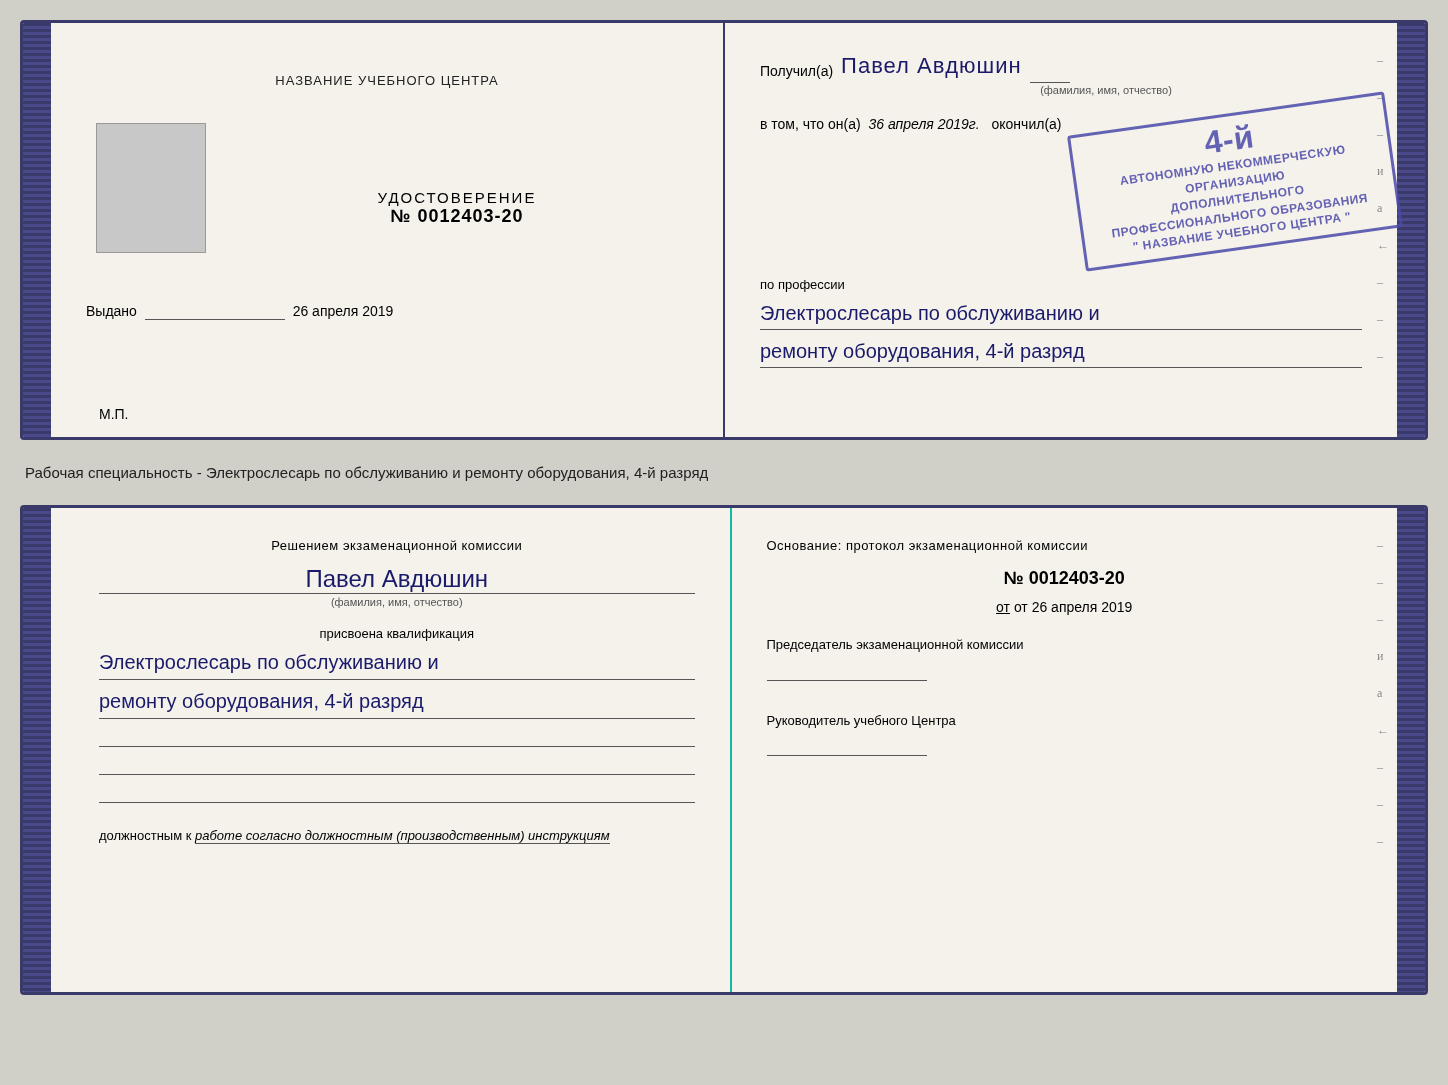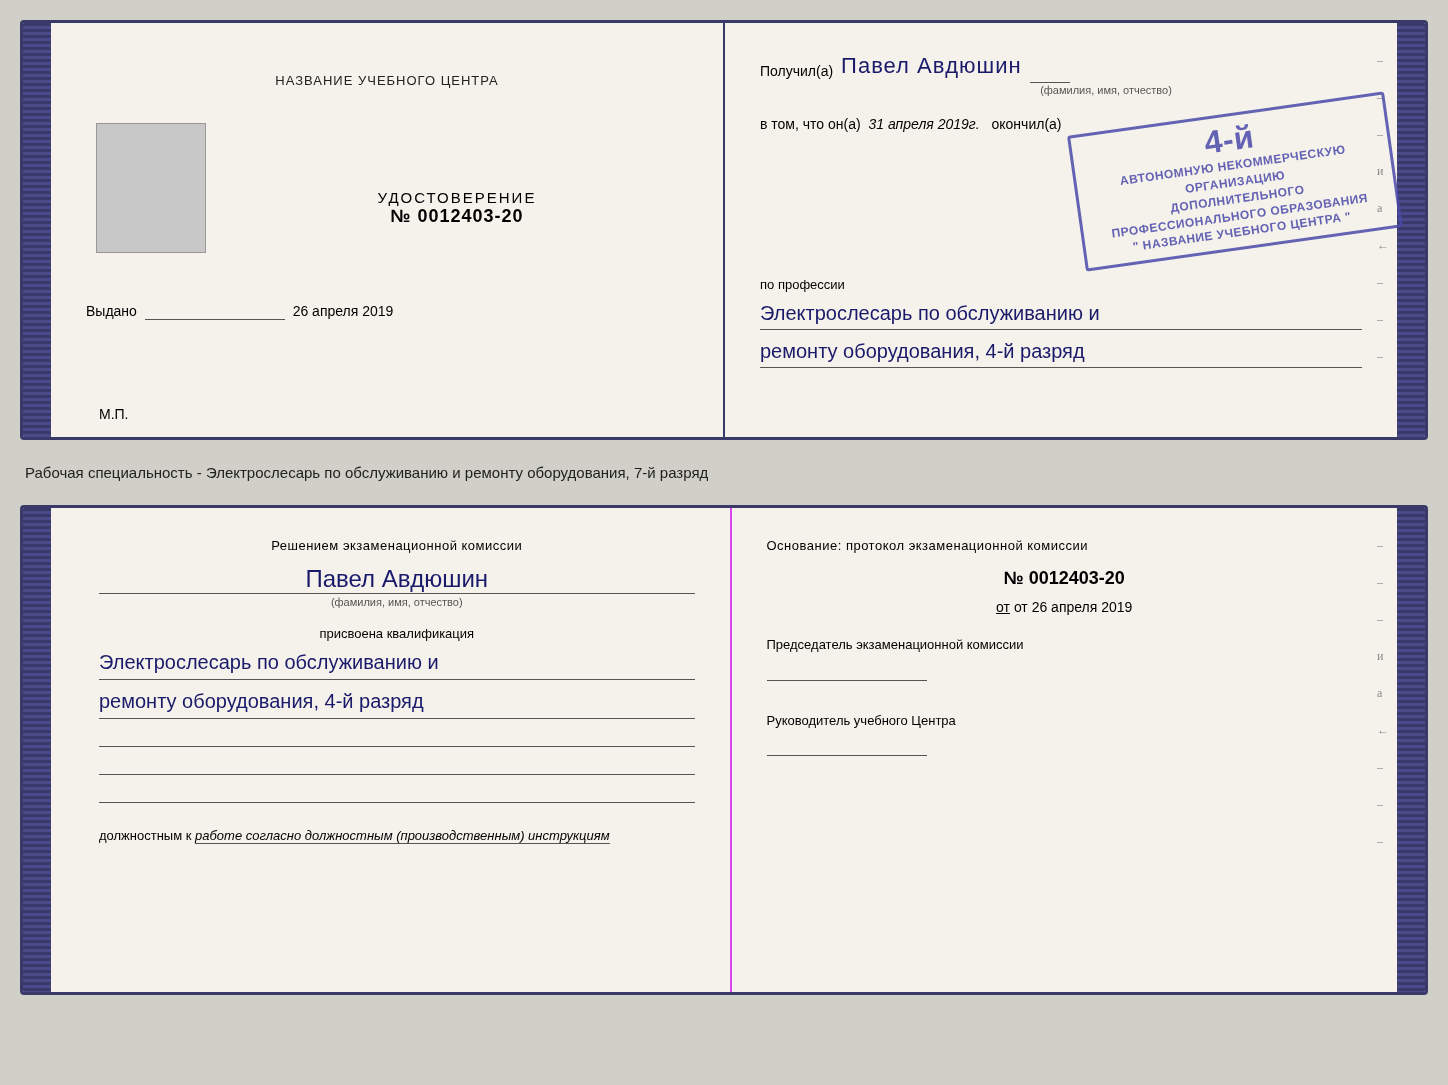--- a/index.html
+++ b/index.html
@@ -220,21 +220,21 @@
       overflow: hidden;
     }
 
     .bottom-left-page, .bottom-right-page {
       flex: 1;
       padding: 30px 35px;
       position: relative;
     }
 
     .bottom-left-page {
-      border-right: 2px solid #d946ef;
+      border-right: 2px solid #14b8a6;
       padding-left: 48px;
     }
 
     .section-title {
       font-size: 13px;
       font-family: Arial, sans-serif;
       text-align: center;
       letter-spacing: 0.5px;
       margin-bottom: 12px;
     }
@@ -357,21 +357,21 @@
 
       <div class="received-line">
         <span style="font-size:14px; font-family:Arial,sans-serif;">Получил(а)</span>
         <span class="handwritten">Павел Авдюшин</span>
         <span class="signature-line" style="width:40px;"></span>
       </div>
       <div class="small-label" style="margin-left:90px;">(фамилия, имя, отчество)</div>
 
       <div style="margin-top:20px; font-size:14px; font-family:Arial,sans-serif;">
         <span>в том, что он(а)</span>
-        <span class="date-italic" style="margin-left:4px;">31 апреля 2019г.</span>
+        <span class="date-italic" style="margin-left:4px;">36 апреля 2019г.</span>
         <span style="margin-left:8px;">окончил(а)</span>
       </div>
 
       <div style="margin-top: 130px;">
         <div class="profession-label">по профессии</div>
         <span class="profession-handwritten">Электрослесарь по обслуживанию и</span>
         <span class="profession-handwritten">ремонту оборудования, 4-й разряд</span>
       </div>
 
       <div class="right-dash-column">
@@ -383,21 +383,21 @@
         <span>←</span>
         <span>–</span>
         <span>–</span>
         <span>–</span>
       </div>
     </div>
 
     <div class="spine-right"></div>
   </div>
 
-  <div class="middle-text">Рабочая специальность - Электрослесарь по обслуживанию и ремонту оборудования, 7-й разряд</div>
+  <div class="middle-text">Рабочая специальность - Электрослесарь по обслуживанию и ремонту оборудования, 4-й разряд</div>
 
   <div class="document-bottom">
     <div class="spine-left"></div>
 
     <div class="bottom-left-page">
       <div class="section-title">Решением экзаменационной комиссии</div>
       <span class="person-name-hw">Павел Авдюшин</span>
       <div class="small-label">(фамилия, имя, отчество)</div>
 
       <div style="margin-top:18px; font-size:13px; font-family:Arial,sans-serif; text-align:center;">присвоена квалификация</div>

